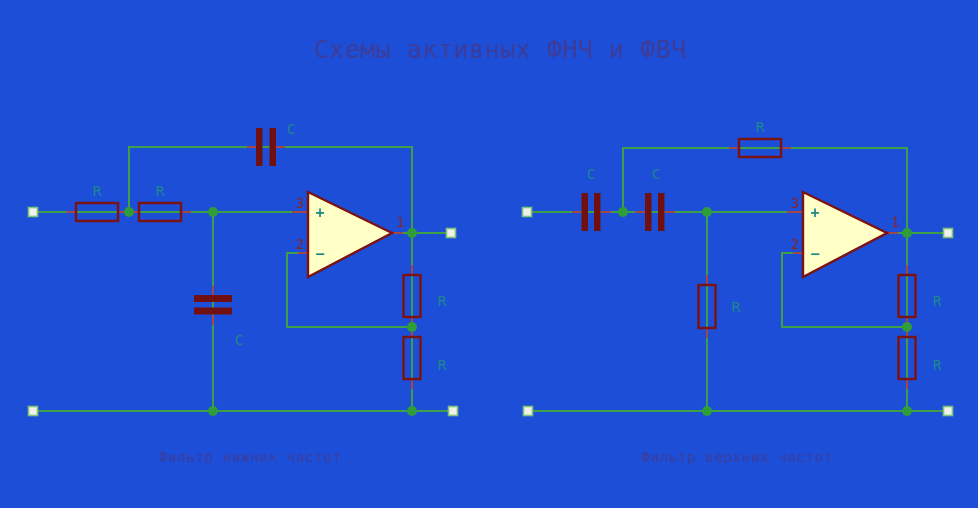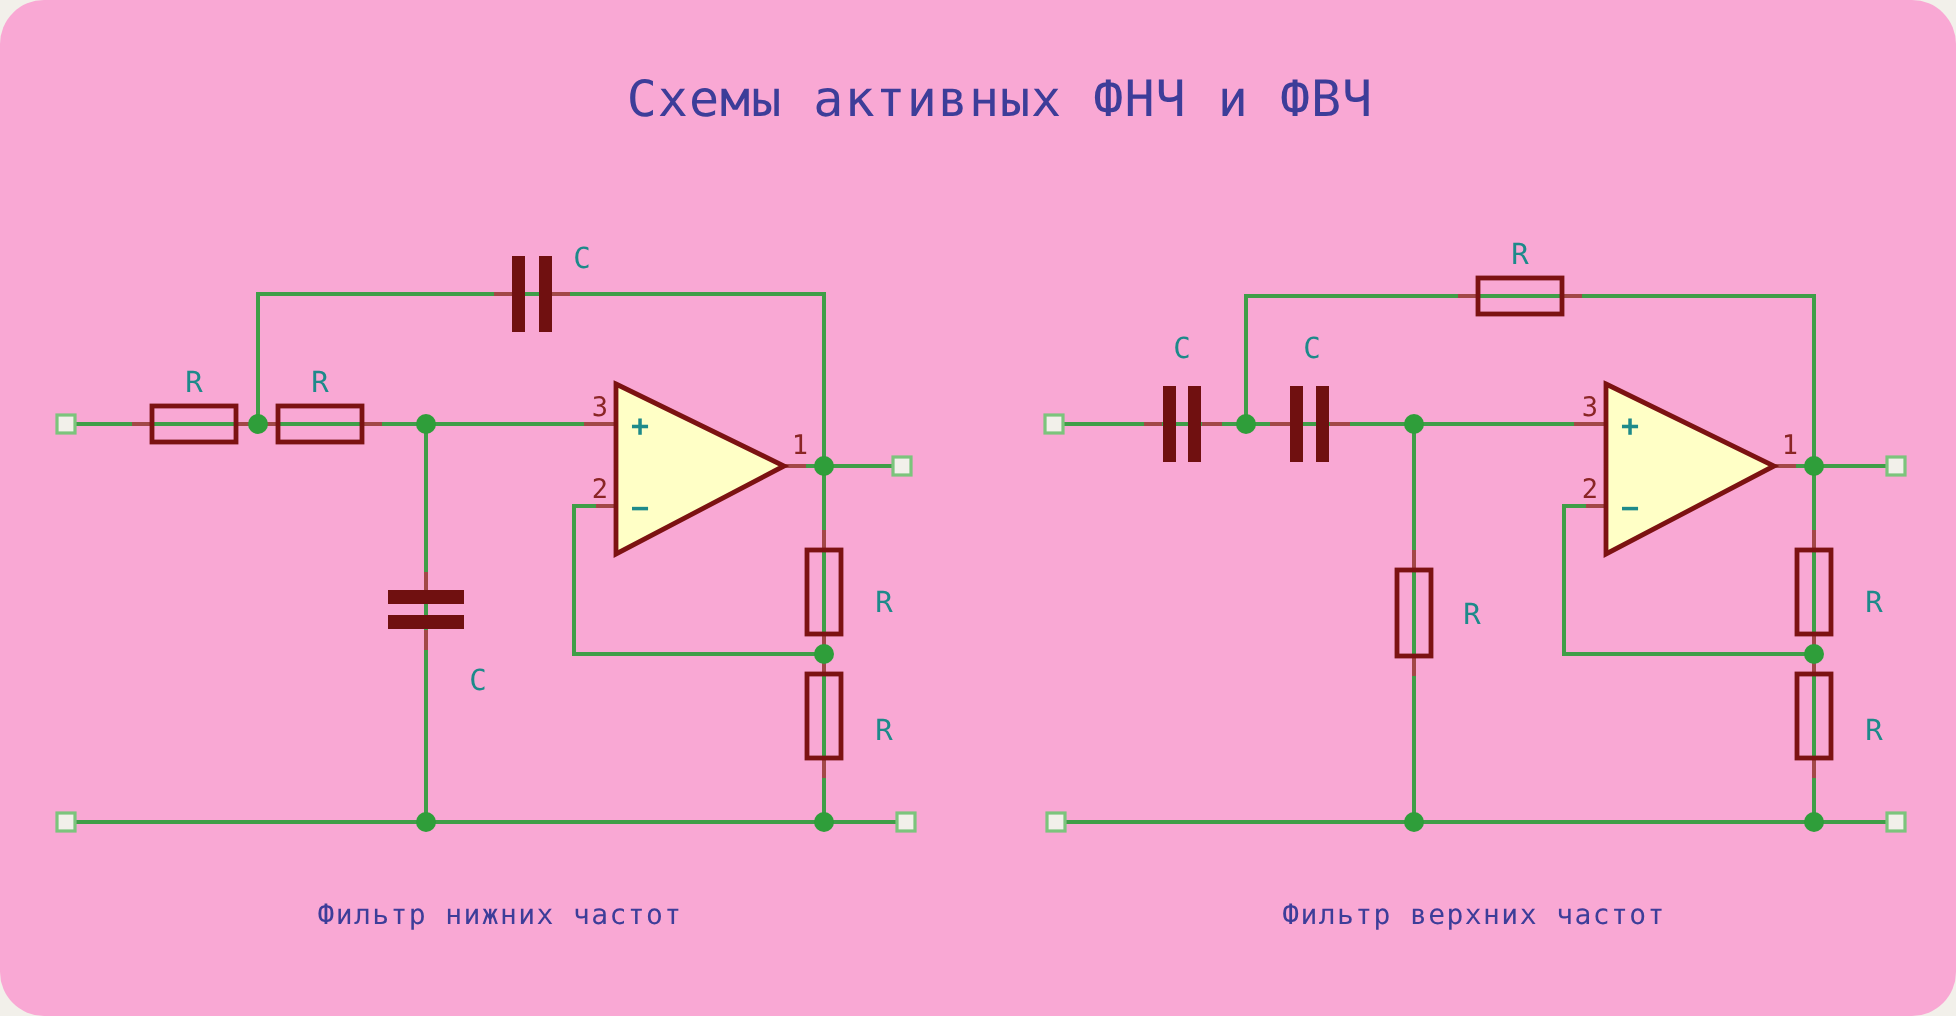--- a/index.html
+++ b/index.html
@@ -1,17 +1,17 @@
 <!DOCTYPE html>
 <html><head>
 <meta charset="utf-8">
 <style>
   html,body{margin:0;padding:0;background:#f2f0ea;}
-  .page{position:relative;width:978px;height:508px;background:#f9a8d4;overflow:hidden;
-        font-family:"DejaVu Sans Mono",monospace;border-radius:22px;}
+  .page{position:relative;width:978px;height:508px;background:#1d4ed8;overflow:hidden;
+        font-family:"DejaVu Sans Mono",monospace;}
   svg{display:block;}
   .w{stroke:#3f9e48;stroke-width:2;fill:none;stroke-linecap:square;}
   .ld{stroke:#a24848;stroke-width:2;fill:none;stroke-linecap:butt;}
   .cmp{stroke:#7c1212;stroke-width:2.4;fill:none;stroke-linejoin:miter;}
   .capbar{fill:#701010;stroke:none;}
   .oa{fill:#ffffc6;stroke:#7c1212;stroke-width:2.4;stroke-linejoin:miter;}
   .dot{fill:#2f9e3a;stroke:none;}
   .term{fill:#f2f0ea;stroke:#7cc47c;stroke-width:1.6;}
   .lbl{font:14.5px "DejaVu Sans Mono",monospace;fill:#1d8a8a;}
   .pin{font:13.5px "DejaVu Sans Mono",monospace;fill:#8a2525;}

